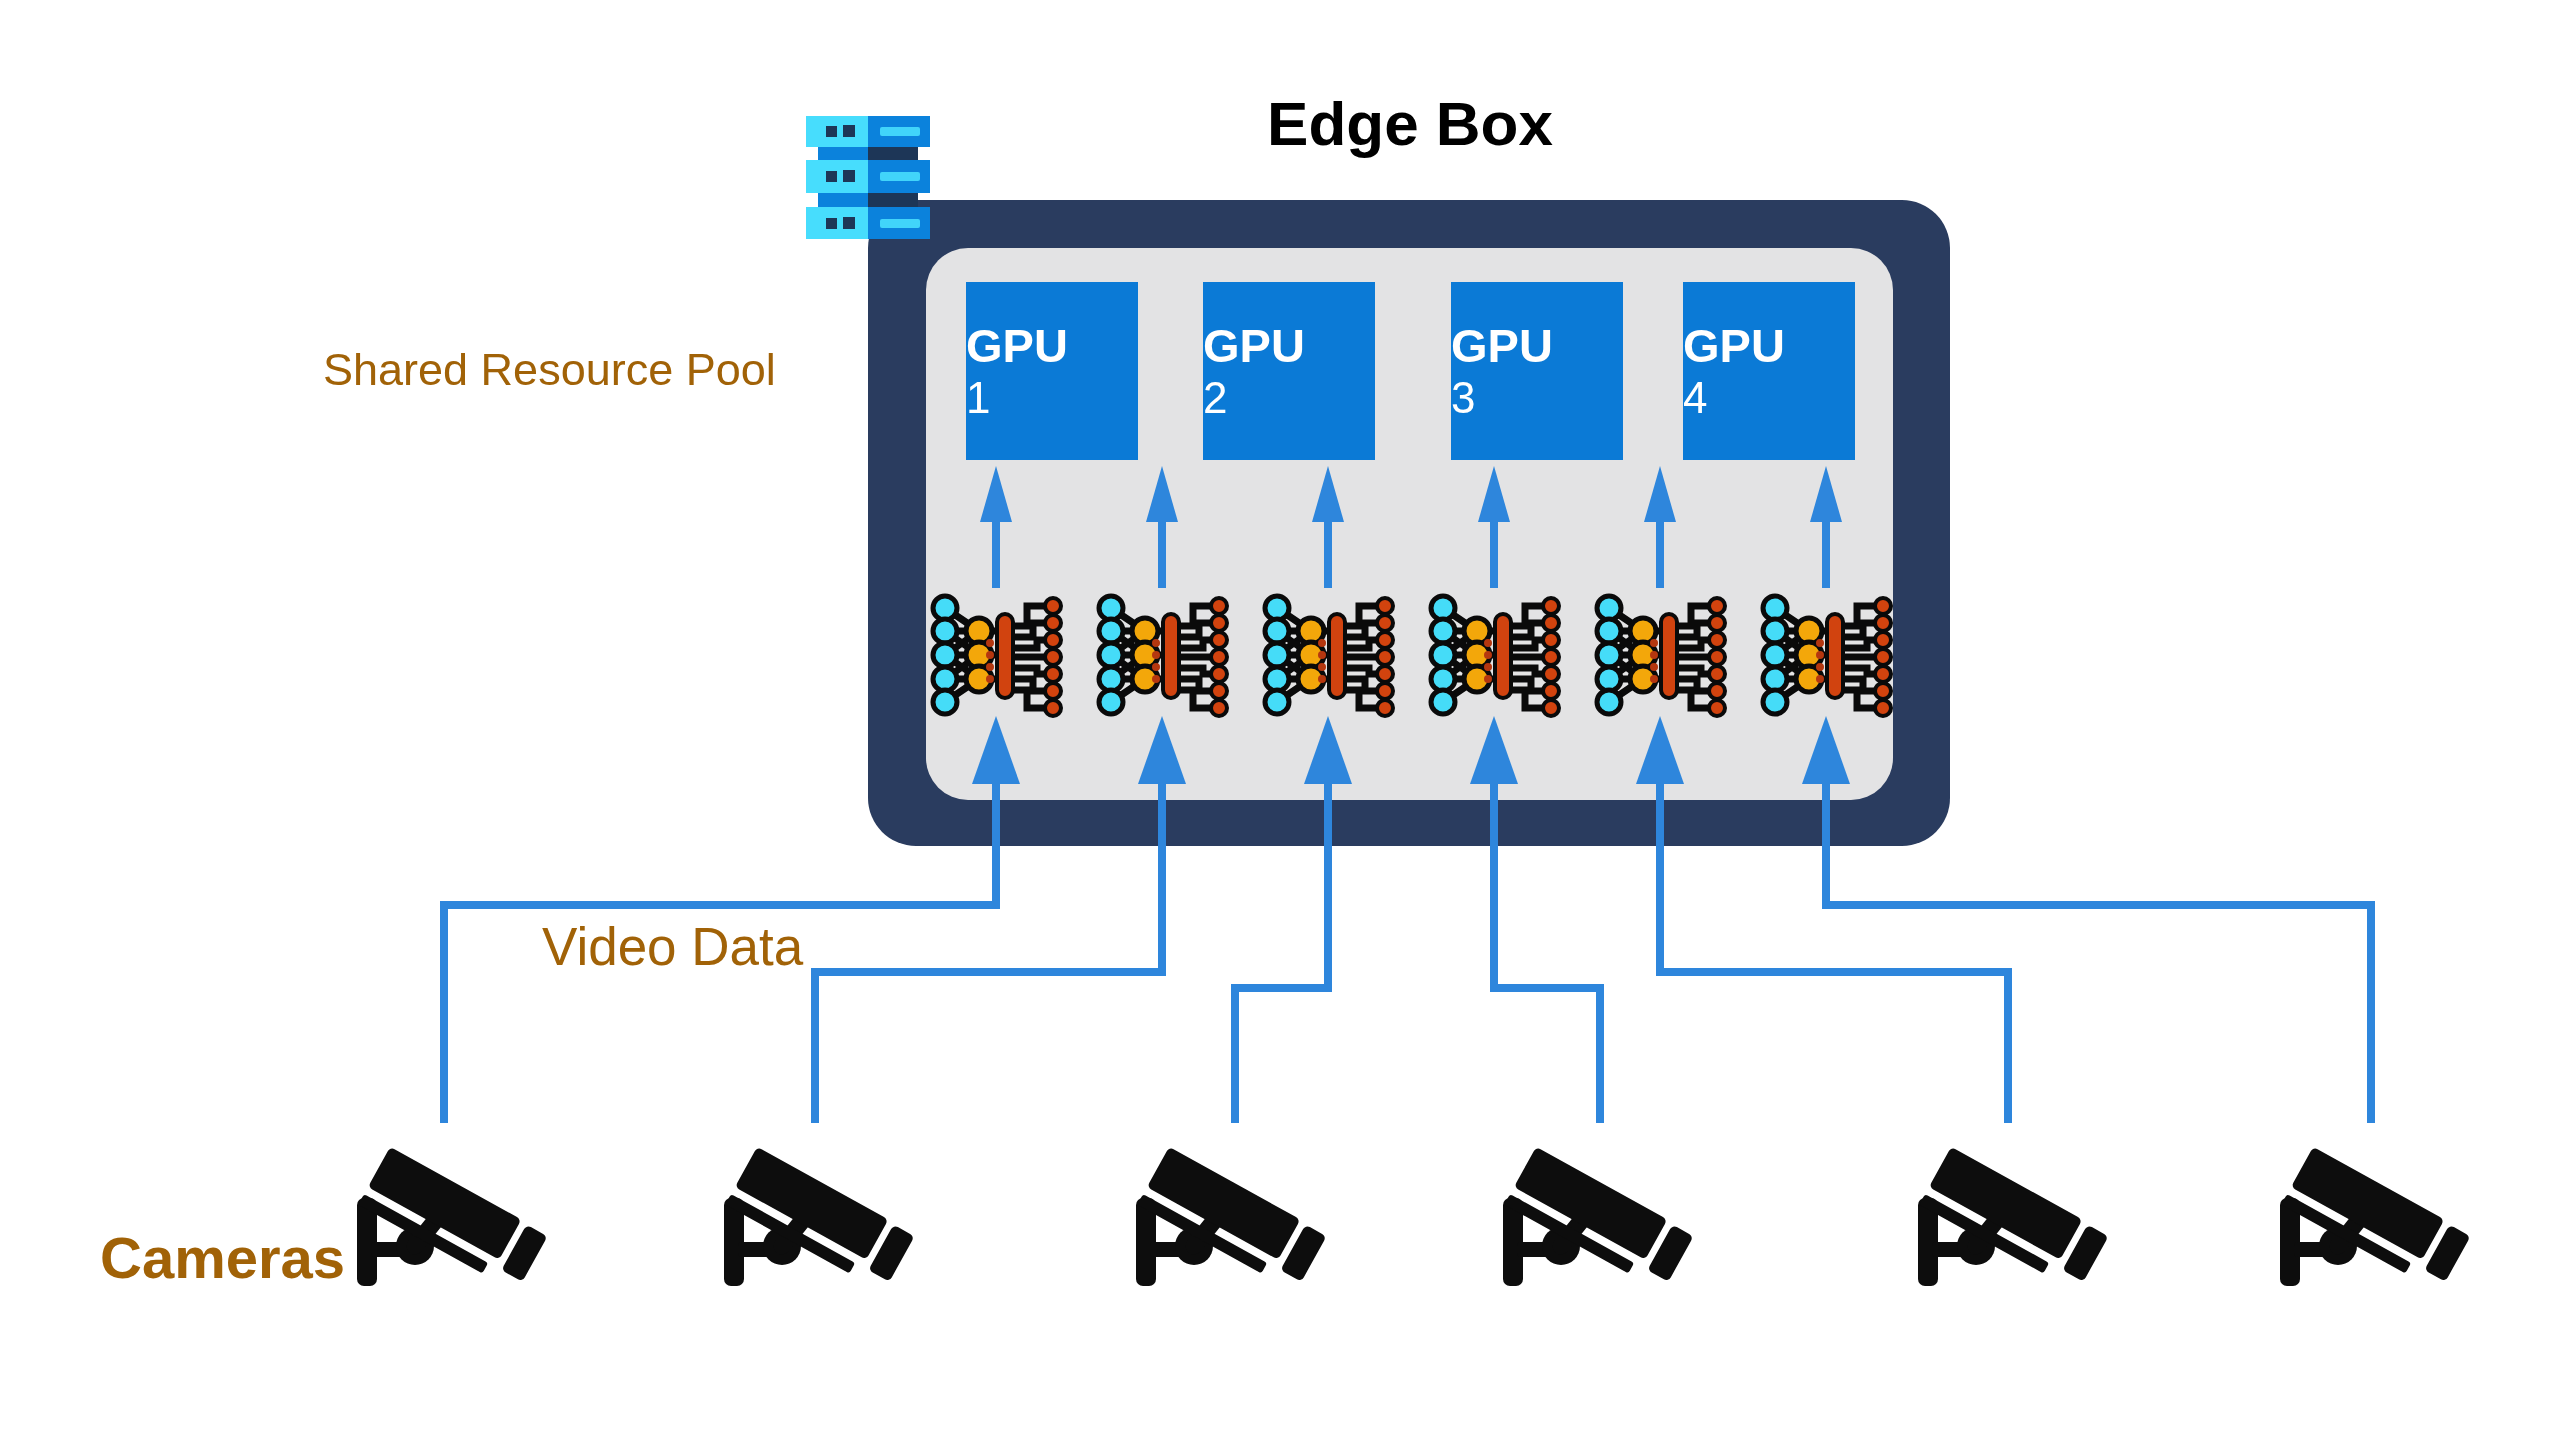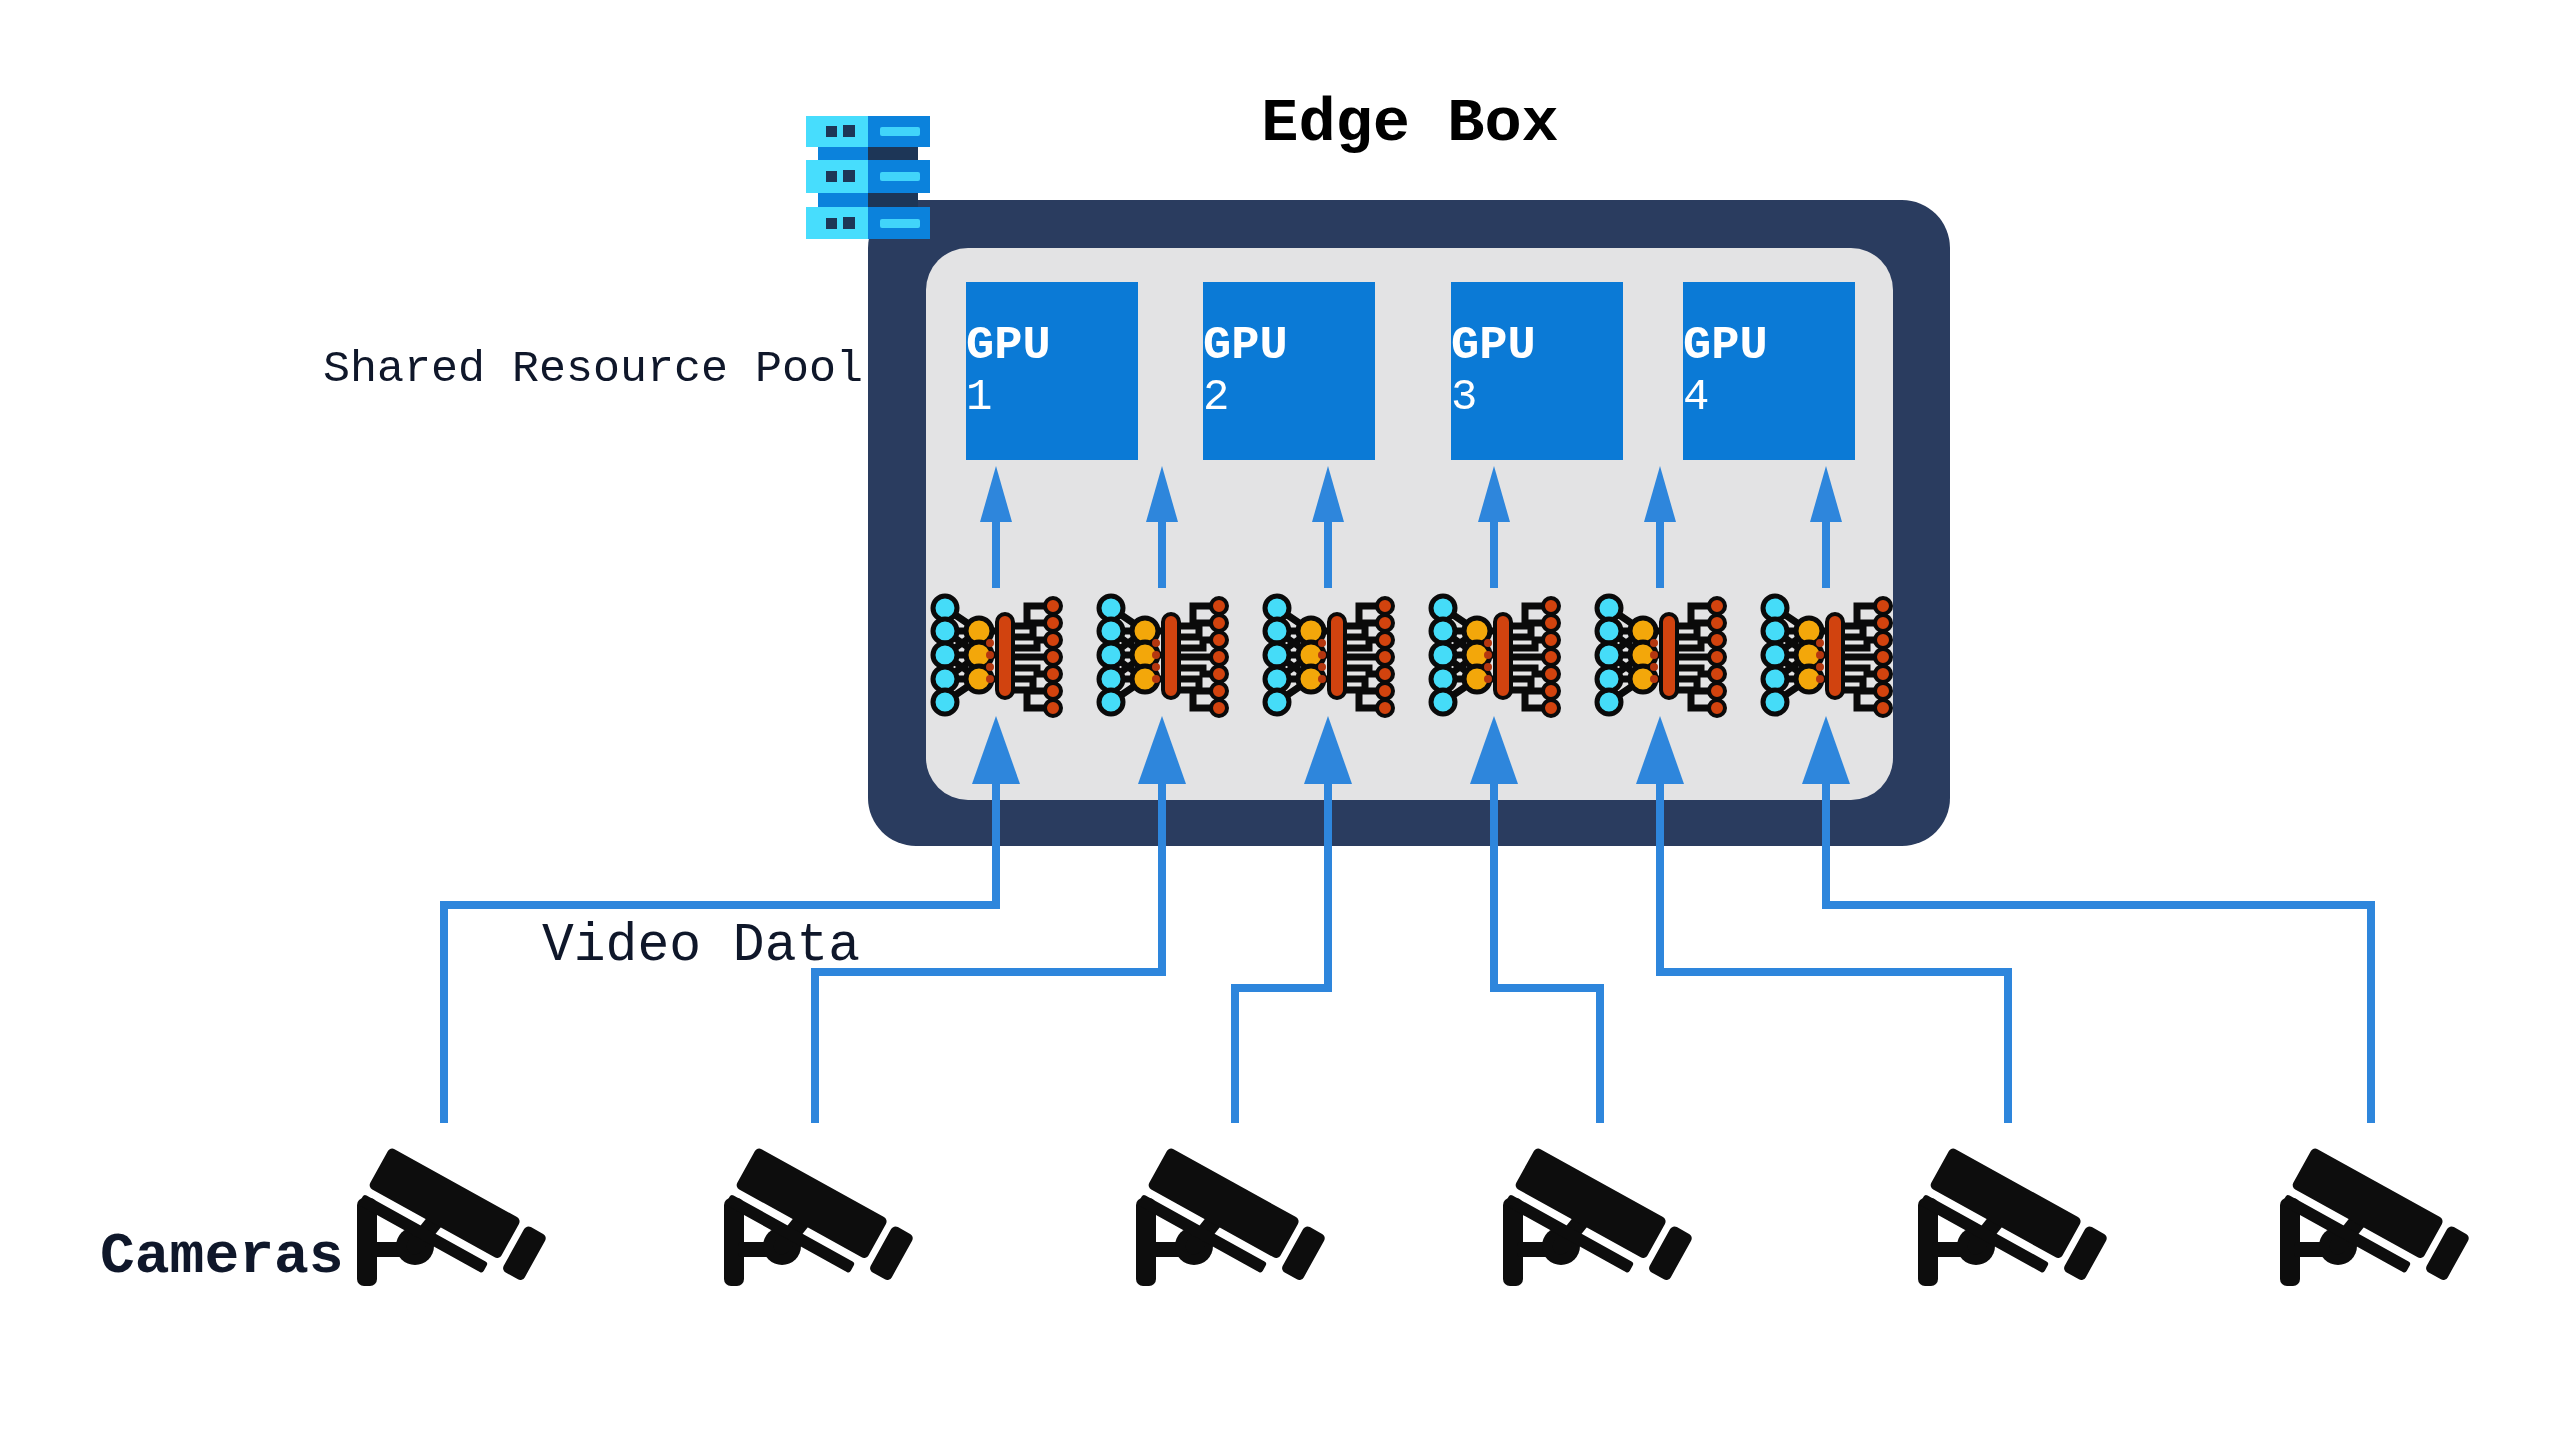--- a/index.html
+++ b/index.html
@@ -1,39 +1,39 @@
 <!DOCTYPE html>
 <html><head>
 <meta charset="utf-8">
 <style>
   html,body{margin:0;padding:0;background:#ffffff;}
   #canvas{
     position:relative;width:2560px;height:1442px;background:#ffffff;overflow:hidden;
-    font-family:Liberation Mono, monospace;
+    font-family:Liberation Sans, sans-serif;
   }
   .title{
     position:absolute;left:870px;top:88px;width:1080px;text-align:center;
     font-size:62px;font-weight:bold;color:#000;letter-spacing:0px;
   }
   .darkbox{
     position:absolute;left:868px;top:200px;width:1082px;height:646px;
     background:#2a3c5f;border-radius:48px;
   }
   .graybox{
     position:absolute;left:926px;top:248px;width:967px;height:552px;
     background:#e3e3e4;border-radius:42px;
   }
   .gpu{
     position:absolute;top:282px;width:172px;height:178px;background:#0b7ad6;
     display:flex;flex-direction:column;align-items:flex-start;justify-content:center;
     color:#fff;line-height:1.12;
   }
   .gpu .gpu-name{font-size:47px;font-weight:bold;}
   .gpu .gpu-num{font-size:44px;font-weight:normal;}
-  .lbl{position:absolute;color:#0f172a;font-size:45px;white-space:nowrap;}
+  .lbl{position:absolute;color:#a16207;font-size:45px;white-space:nowrap;}
   .lbl-shared{left:323px;top:344px;}
   .lbl-models{left:323px;top:604px;line-height:58px;}
   .lbl-models .b{font-weight:bold;}
   .lbl-video{left:542px;top:916px;font-size:53px;}
   .lbl-cameras{left:100px;top:1224px;font-weight:bold;font-size:58px;}
   svg.overlay{position:absolute;left:0;top:0;width:2560px;height:1442px;}
 </style>
 </head>
 <body>
 

